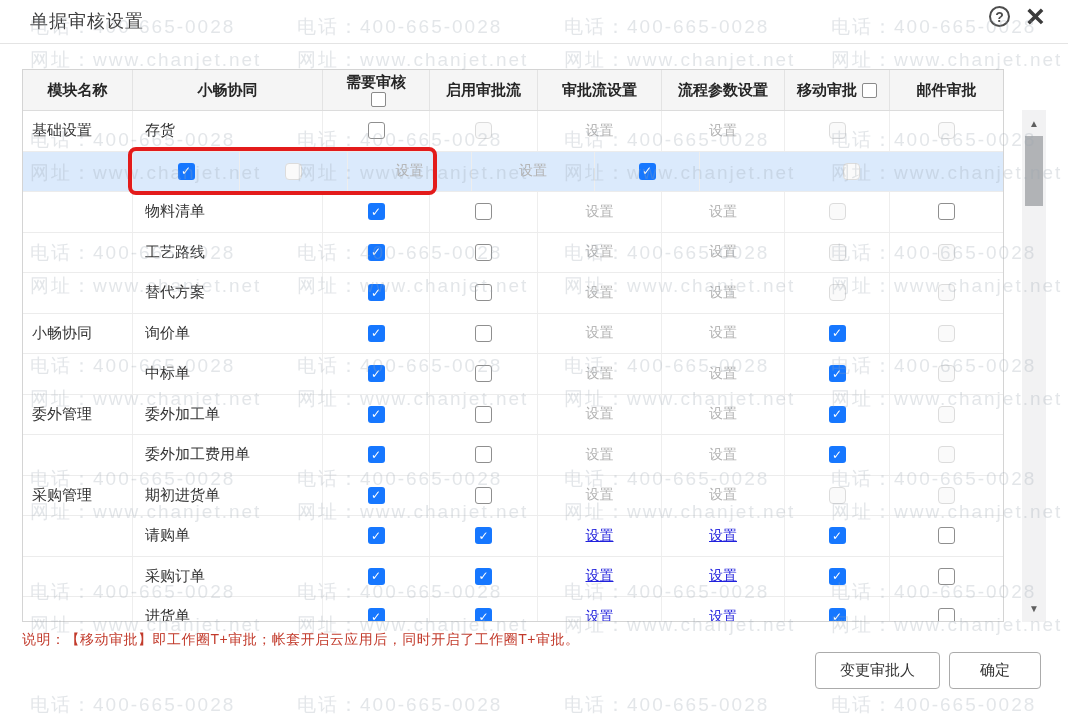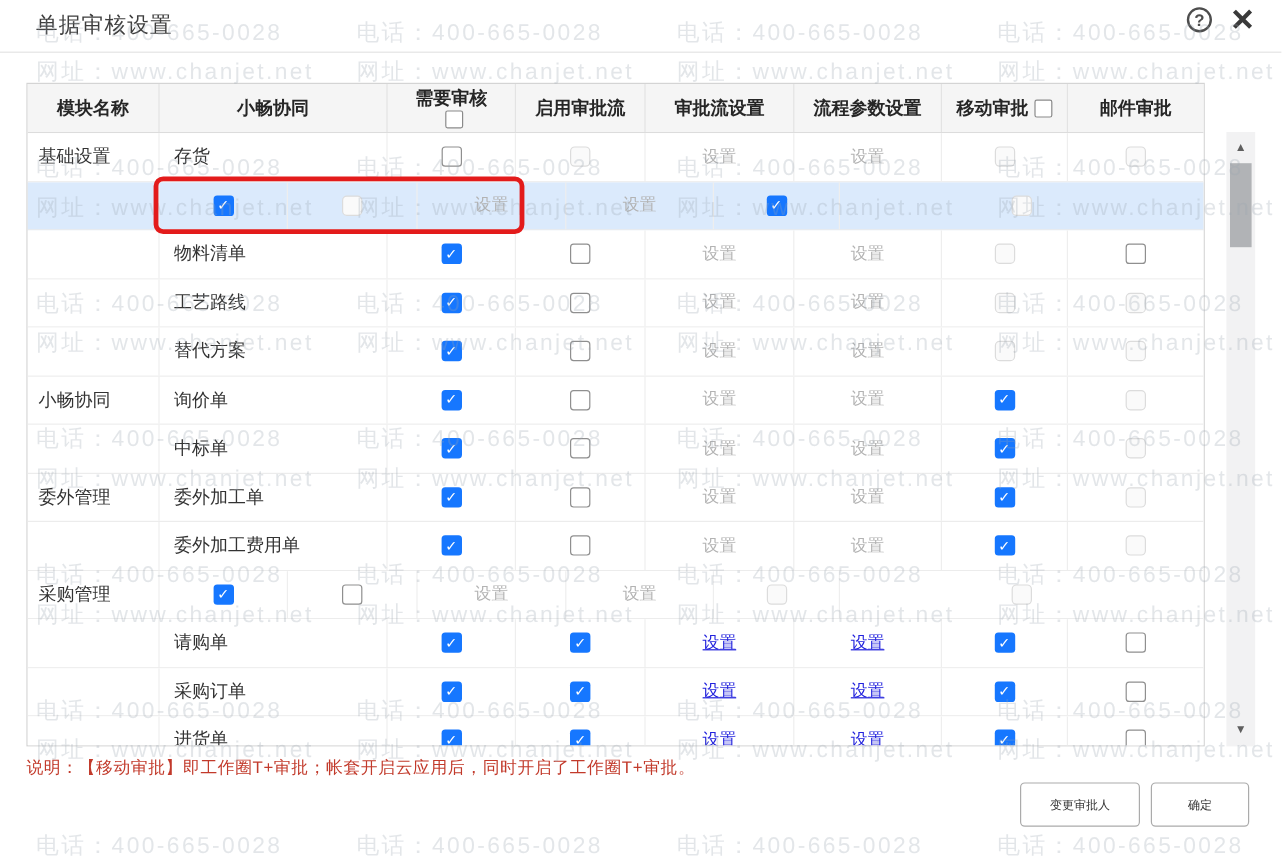--- a/index.html
+++ b/index.html
@@ -108,21 +108,21 @@
   .note {
     position:absolute; left:22px; top:631px;
     font-size:14px; color:#c23a2b; letter-spacing:0.5px;
   }
   .footer {
     position:absolute; right:27px; top:652px;
     display:flex; gap:9px;
   }
   .btn {
     height:37px; background:#fff; border:1px solid #ababab; border-radius:4px;
-    font-size:10px; color:#333; padding:0 30px;
+    font-size:15px; color:#333; padding:0 30px;
     display:flex; align-items:center; justify-content:center;
     cursor:pointer; font-family:inherit;
   }
   .btn-wide { padding:0 24px; }
 
   
   .wm-layer { position:absolute; inset:0; z-index:30; pointer-events:none; overflow:hidden; }
   .wm {
     position:absolute; white-space:nowrap;
     font-size:19px; letter-spacing:2px;
@@ -414,20 +414,21 @@
         </div>
         <div class="cell w6">
           <span class="cb cb-checked">✓</span>
         </div>
         <div class="cell w7">
           <span class="cb cb-disabled"></span>
         </div>
       </div>
       <div class="grid-row">
         <div class="cell w0 c-module">采购管理</div>
+        <div class="cell w1 c-doc">期初进货单</div>
         <div class="cell w2">
           <span class="cb cb-checked">✓</span>
         </div>
         <div class="cell w3">
           <span class="cb cb-unchecked"></span>
         </div>
         <div class="cell w4">
           <span class="set-gray">设置</span>
         </div>
         <div class="cell w5">

